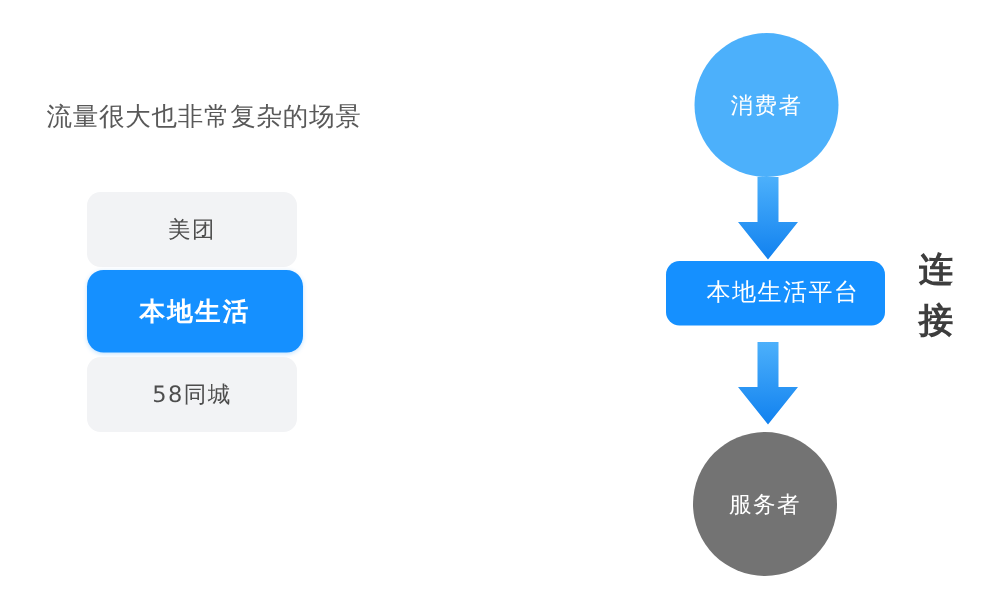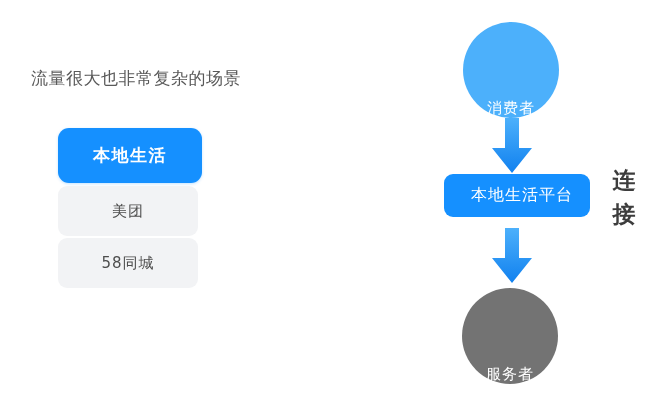--- a/index.html
+++ b/index.html
@@ -81,21 +81,21 @@
     width: 360px;
     height: 400px;
   }
 
   .node-circle {
     position: absolute;
     width: 96px;
     height: 96px;
     border-radius: 50%;
     display: flex;
-    align-items: flex-end;
+    align-items: center;
     justify-content: center;
     color: #ffffff;
     font-size: 15px;
     letter-spacing: 1px;
   }
 
   #node-consumer {
     left: 163px;
     top: 22px;
     background: #4cb0fb;
@@ -149,26 +149,26 @@
 </style>
 </head>
 <body>
 
 <div id="left-panel">
 
   <div id="scene-title">流量很大也非常复杂的场景</div>
 
   <div id="category-list">
 
+    <div class="cat-item">
+      <span>美团</span>
+    </div>
+
     <div class="cat-item active">
       <span>本地生活</span>
-    </div>
-
-    <div class="cat-item">
-      <span>美团</span>
     </div>
 
     <div class="cat-item">
       <span>58同城</span>
     </div>
 
 
   </div>
 </div>
 

